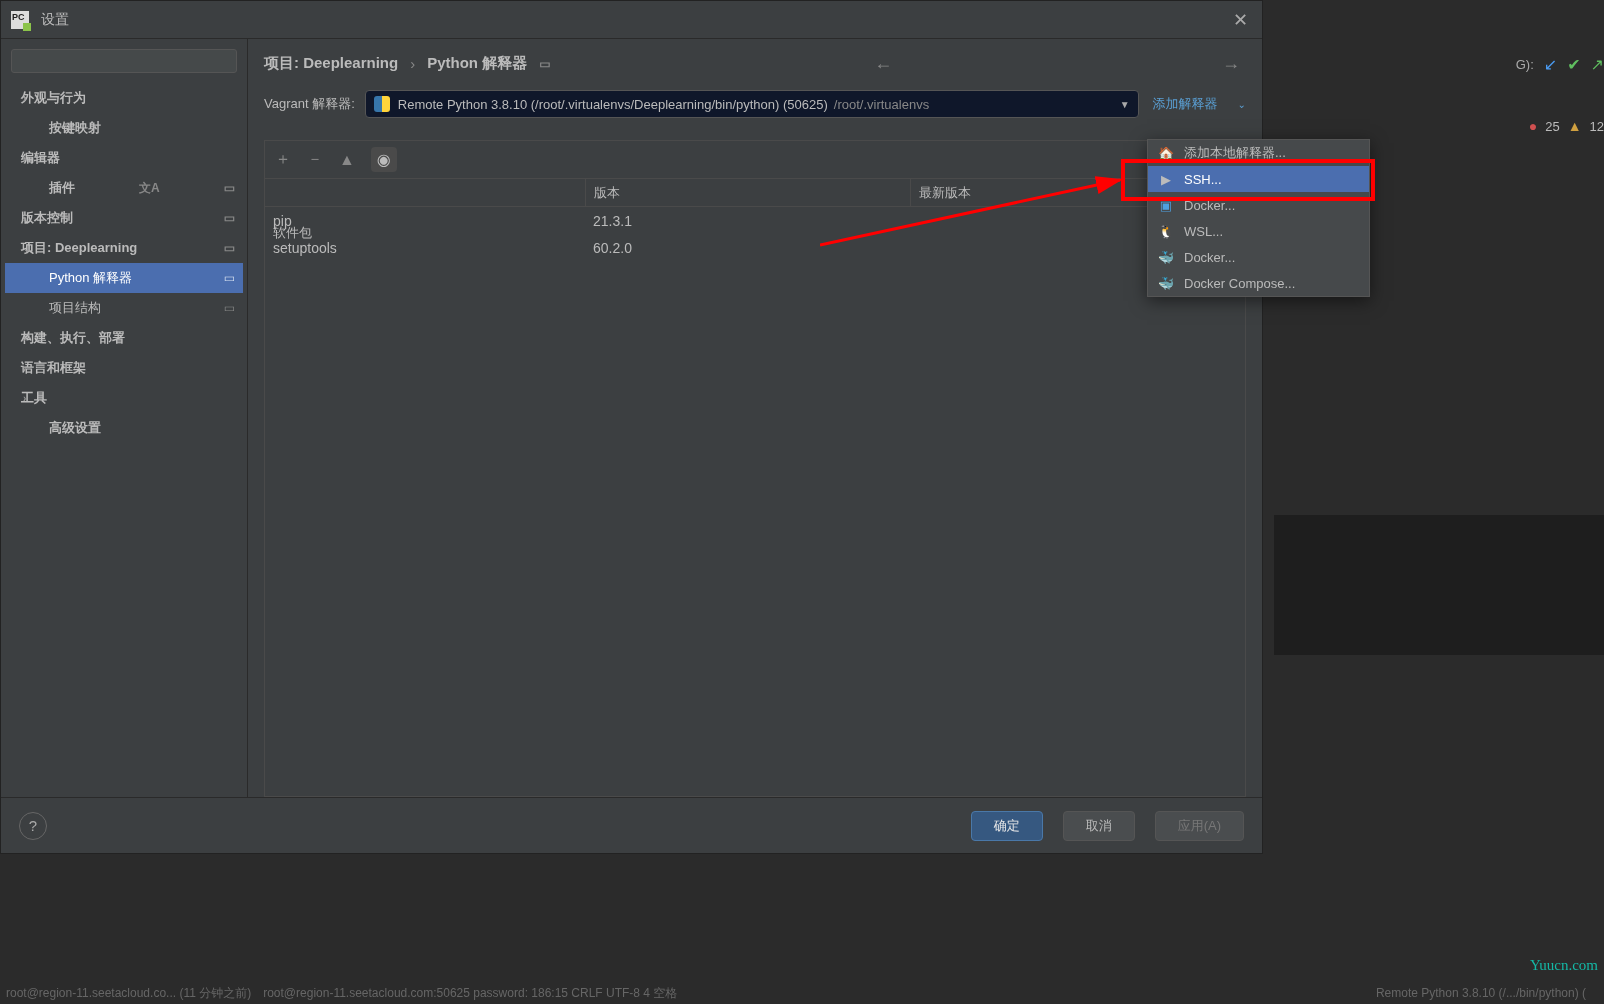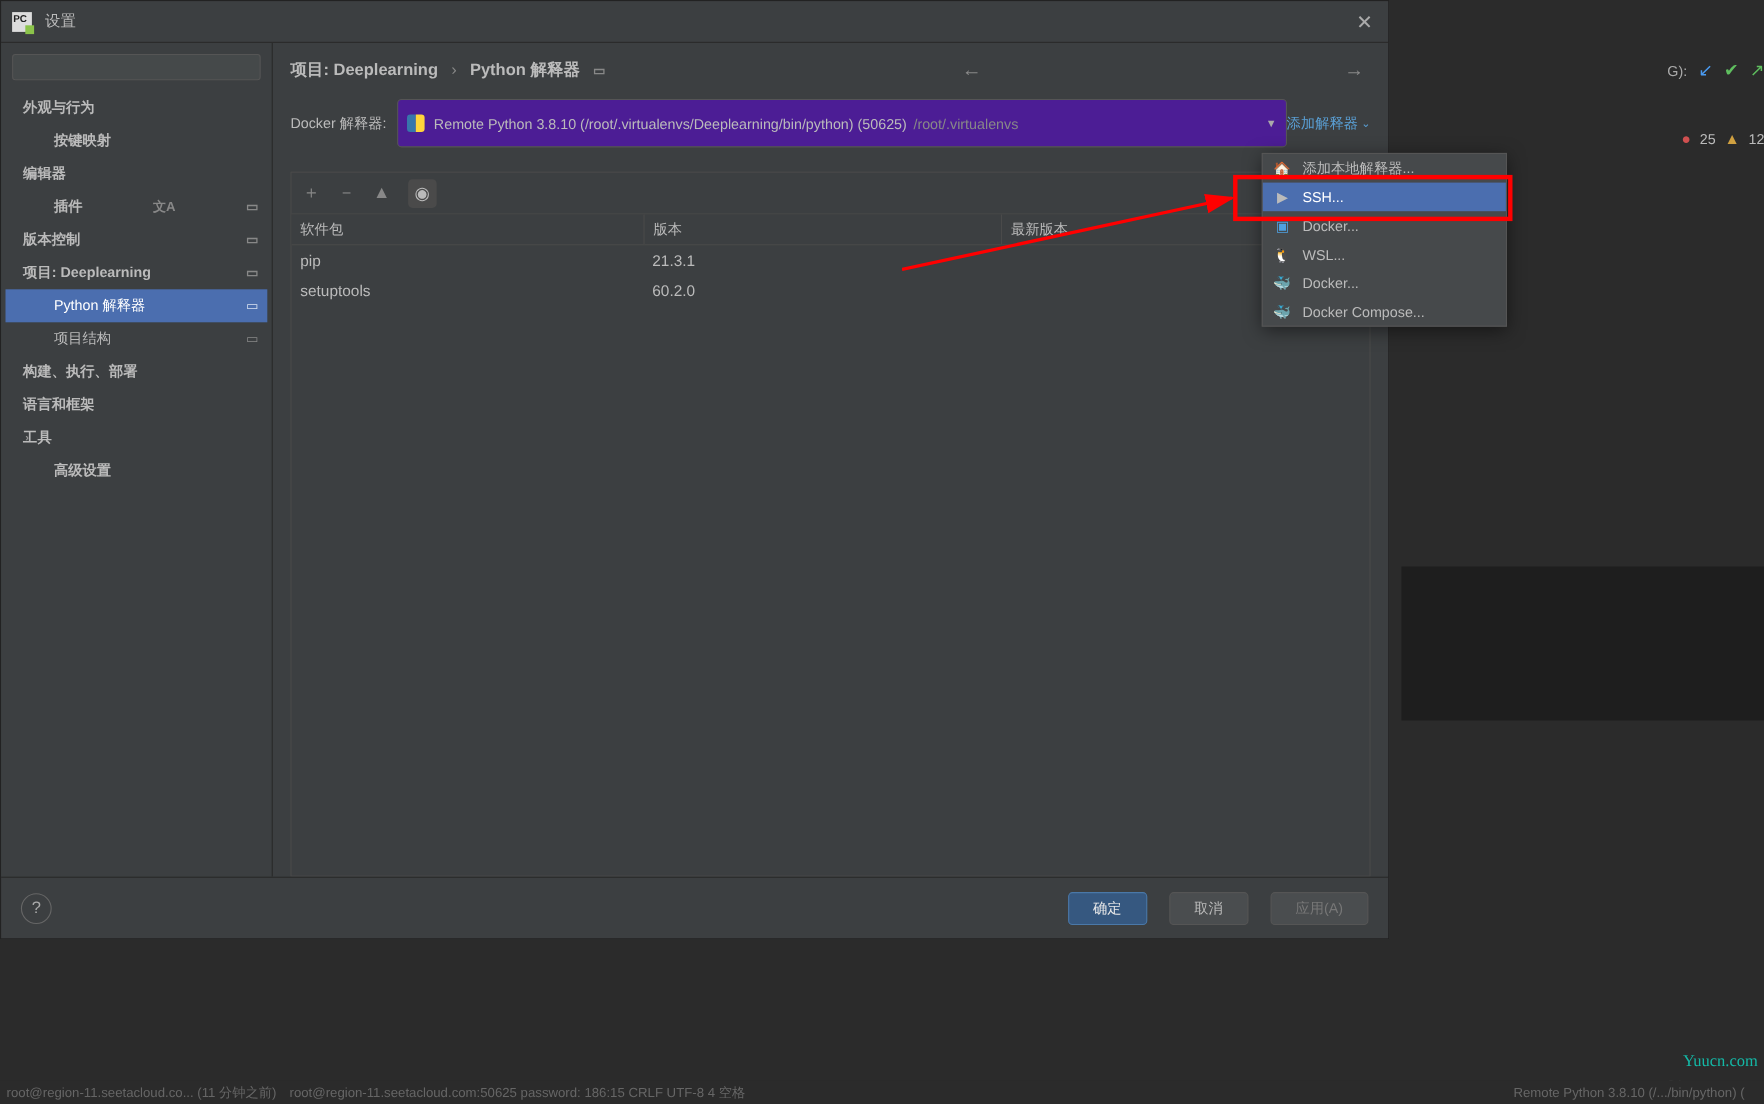--- a/index.html
+++ b/index.html
@@ -45,37 +45,37 @@
 .tree-item .lang-icon { margin-left:auto; color:#888; font-size:12px; }
 
 .main-col { flex:1; display:flex; flex-direction:column; padding:14px 0 0 0; }
 .breadcrumb { display:flex; align-items:center; padding:0 16px 16px; font-size:15px; color:#bbb; font-weight:bold; }
 .breadcrumb .sep { margin:0 12px; color:#888; font-weight:normal; }
 .breadcrumb .bc-badge { margin-left:12px; color:#888; font-size:12px; }
 .breadcrumb .navbtn { margin-left:auto; color:#888; font-size:18px; padding:0 6px; cursor:pointer; }
 
 .interp-row { display:flex; align-items:center; padding:0 16px 10px; font-size:13px; }
 .interp-row .lbl { margin-right:10px; white-space:nowrap; }
-.interp-select { flex:1; height:44px; background:#4c1d95; border:1px solid #555; border-radius:4px; display:flex; align-items:center; padding:0 8px; overflow:hidden; cursor:pointer; }
+.interp-select { flex:1; height:28px; background:#0f172a; border:1px solid #555; border-radius:4px; display:flex; align-items:center; padding:0 8px; overflow:hidden; cursor:pointer; }
 .interp-select .pyicon { width:16px; height:16px; margin-right:8px; position:relative; }
 .interp-select .pyicon:before { content:""; position:absolute; left:0; top:0; width:8px; height:16px; background:#3776ab; border-radius:3px 0 0 3px; }
 .interp-select .pyicon:after { content:""; position:absolute; right:0; top:0; width:8px; height:16px; background:#ffd43b; border-radius:0 3px 3px 0; }
 .interp-select .sel-text { white-space:nowrap; overflow:hidden; }
 .interp-select .sel-path { color:#888; margin-left:6px; }
 .interp-select .sel-caret { margin-left:auto; color:#aaa; font-size:10px; }
-.add-interp { color:#5a9fd4; cursor:pointer; display:flex; align-items:center; gap:3px; }
+.add-interp { color:#5a9fd4; margin-left:14px; cursor:pointer; display:flex; align-items:center; gap:20px; }
 .add-interp .caret { font-size:10px; }
 
 .pkg-panel { margin:12px 16px 0; flex:1; border:1px solid #4a4a4a; background:#3c3f41; display:flex; flex-direction:column; }
 .pkg-toolbar { height:38px; border-bottom:1px solid #4a4a4a; display:flex; align-items:center; padding:0 10px; gap:16px; }
 .pkg-toolbar .tbtn { color:#888; font-size:16px; cursor:pointer; }
 .pkg-toolbar .tbtn.eye { background:#4a4a4a; padding:3px 6px; border-radius:4px; color:#bbb; }
 .pkg-header { display:flex; height:28px; background:#3c3f41; border-bottom:1px solid #4a4a4a; }
 .pkg-header .col { padding:5px 8px; color:#bbb; font-size:13px; }
-.pkg-header .c1 { width:320px; }
+.pkg-header .c1 { width:320px;margin-top:40px; }
 .pkg-header .c2 { width:325px; border-left:1px solid #4a4a4a; }
 .pkg-header .c3 { flex:1; border-left:1px solid #4a4a4a; }
 .pkg-rows { flex:1; overflow:auto; }
 .pkg-row { display:flex; height:27px; align-items:center; }
 .pkg-row .col { padding:0 8px; font-size:14px; color:#bbb; }
 .pkg-row .c1 { width:320px; }
 .pkg-row .c2 { width:325px; }
 
 .dialog-footer { height:56px; border-top:1px solid #2a2a2a; display:flex; align-items:center; padding:0 18px; }
 .help-btn { width:28px; height:28px; border-radius:14px; border:1px solid #666; display:flex; align-items:center; justify-content:center; color:#aaa; cursor:pointer; font-size:15px; }
@@ -195,21 +195,21 @@
     <div class="main-col">
       <div class="breadcrumb">
         <span>项目: Deeplearning</span>
         <span class="sep">›</span>
         <span>Python 解释器</span>
         <span class="bc-badge">▭</span>
         <span class="navbtn">←</span>
         <span class="navbtn">→</span>
       </div>
       <div class="interp-row">
-        <span class="lbl">Docker 解释器:</span>
+        <span class="lbl">Vagrant 解释器:</span>
         <div class="interp-select">
           <span class="pyicon"></span>
           <span class="sel-text">Remote Python 3.8.10 (/root/.virtualenvs/Deeplearning/bin/python) (50625)</span>
           <span class="sel-path">/root/.virtualenvs</span>
           <span class="sel-caret">▼</span>
         </div>
         <div class="add-interp">
           <span>添加解释器</span>
           <span class="caret">⌄</span>
         </div>

